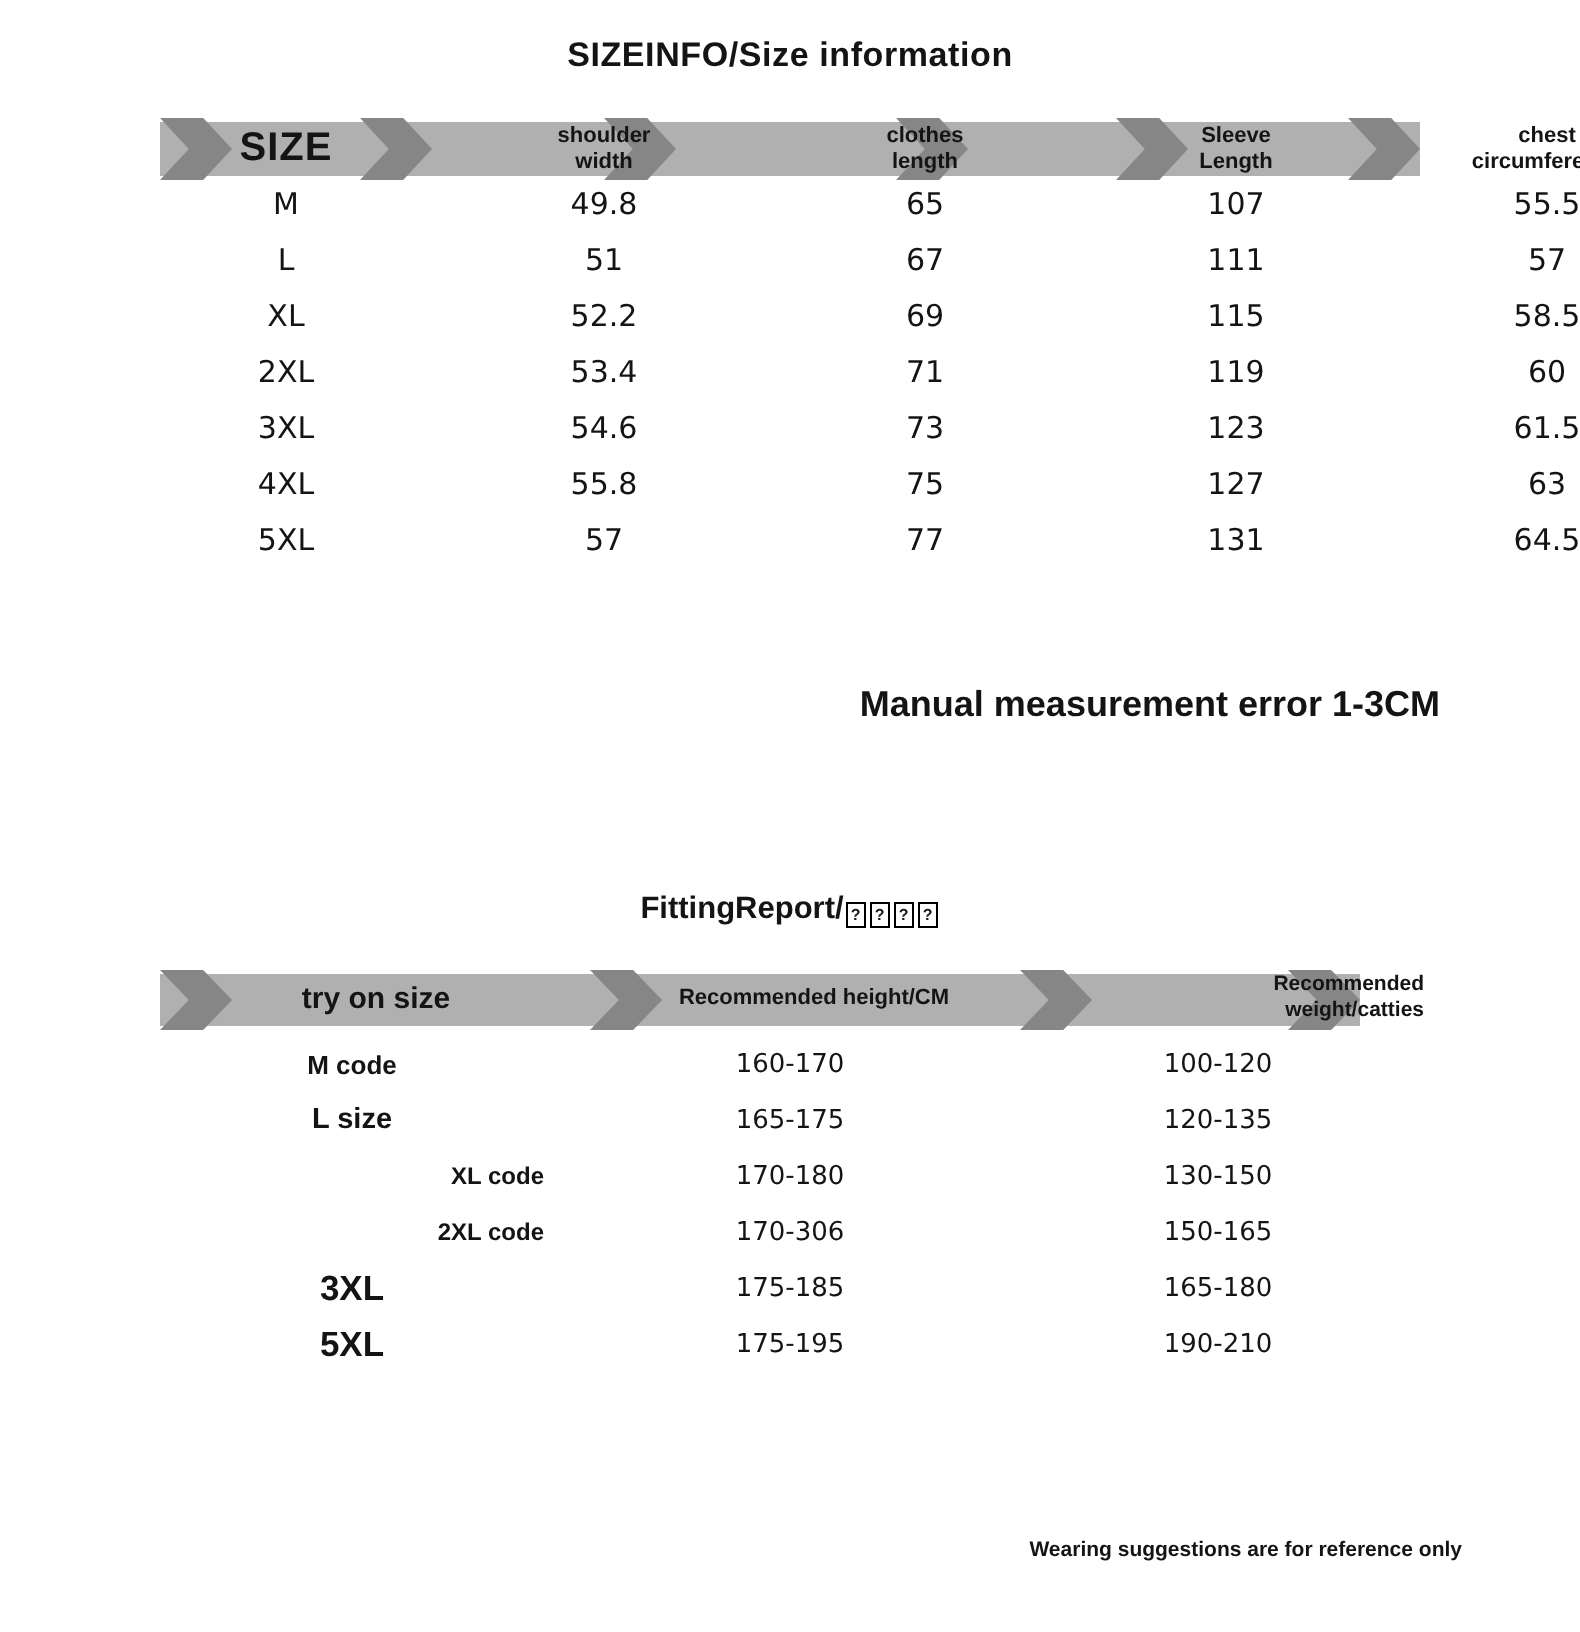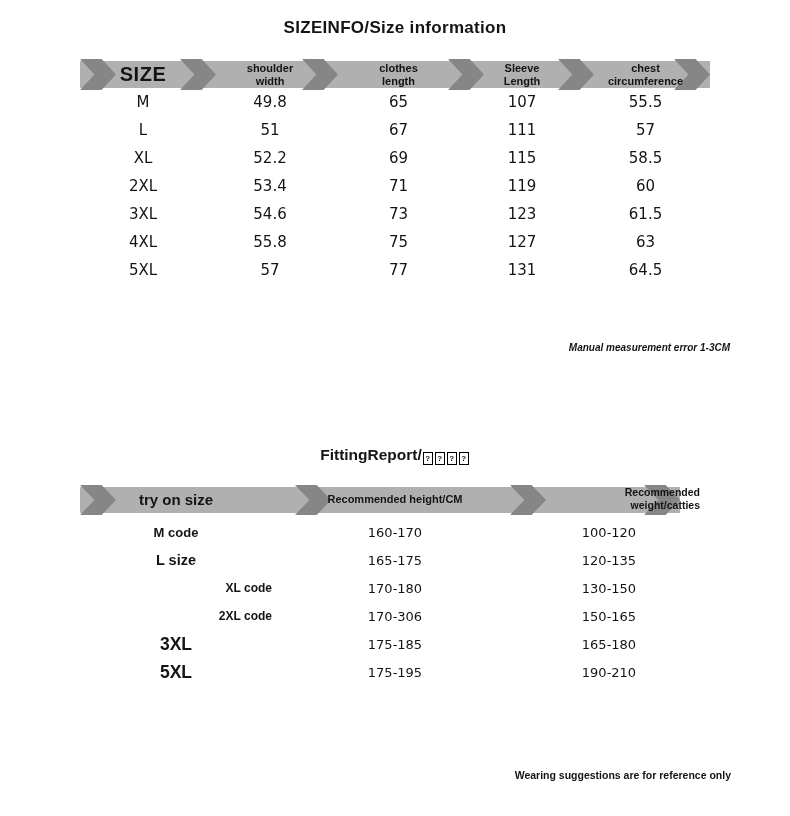--- a/index.html
+++ b/index.html
@@ -28,52 +28,52 @@
   .band { position: absolute; background: var(--band); }
   .band1 { top: 61px; left: 80px; width: 630px; height: 27px; }
   .band2 { top: 487px; left: 80px; width: 600px; height: 26px; }
   .arrow {
     position: absolute; top: -2px; height: calc(100% + 4px); width: 36px;
     background: var(--arrow);
     clip-path: polygon(0 0, 60% 0, 100% 50%, 60% 100%, 0 100%, 40% 50%);
   }
 
   
-  .grid1 { display: grid; grid-template-columns: 126px 128px 129px 118px 129px; }
+  .grid1 { display: grid; grid-template-columns: 126px 128px 129px 118px 129px; gap: 32px; }
   .band-labels { position: absolute; inset: 0; align-items: center; z-index: 2; }
   .hcell { text-align: center; font-size: 11px; line-height: 1.12; font-weight: 700; }
   .size-h { font-size: 20px; font-weight: bold; letter-spacing: .5px; }
 
   .t1rows { position: absolute; top: 88px; left: 80px; width: 630px; }
   .t1row { height: 28px; align-items: center; }
   .cell {
     text-align: center; font-size: 15px;
     font-family: "DejaVu Sans", sans-serif;
   }
   .sizecol { font-family: "DejaVu Sans", sans-serif; font-size: 15px; }
 
   .note1 {
-    position: absolute; top: 342px; right: 60px;
-    font-size: 10px; font-weight: bold; font-style: italic;
+    position: absolute; top: 342px; right: 70px;
+    font-size: 18px; font-weight: bold;
   }
 
   .title2 {
     position: absolute; top: 446px; left: 0; width: 100%;
     text-align: center; font-size: 15.5px; font-weight: bold;
   }
   .tofu {
     display: inline-block; width: 10px; height: 13px; margin: 0 1px;
     border: 1px solid #000; box-sizing: border-box;
     font-size: 8px; line-height: 11px; text-align: center; font-weight: bold;
     vertical-align: -1px;
   }
 
   
   .grid2 { display: grid; grid-template-columns: 192px 246px 182px; }
-  .band2-labels { position: absolute; top: -3px; left: 0; width: 620px; height: 30px; align-items: center; z-index: 2; }
+  .band2-labels { position: absolute; top: -3px; left: 12px; width: 620px; height: 30px; align-items: center; z-index: 2; }
   .h2-size { text-align: center; font-size: 15px; font-weight: bold; }
   .h2-height { text-align: center; font-size: 11px; font-weight: bold; }
   .h2-weight { text-align: right; font-size: 10.5px; font-weight: 700; line-height: 1.2; }
 
   .t2rows { position: absolute; top: 518px; left: 80px; width: 620px; }
   .t2row { height: 28px; align-items: center; }
   .t2cell { text-align: center; font-size: 13px; font-family: "DejaVu Sans", sans-serif; }
   .s-md  { font-size: 13px;  font-weight: bold; font-family: "Liberation Sans", sans-serif; }
   .s-md2 { font-size: 14.5px; font-weight: bold; font-family: "Liberation Sans", sans-serif; }
   .s-sm  { font-size: 12px;  font-weight: bold; font-family: "Liberation Sans", sans-serif; text-align: right; }

